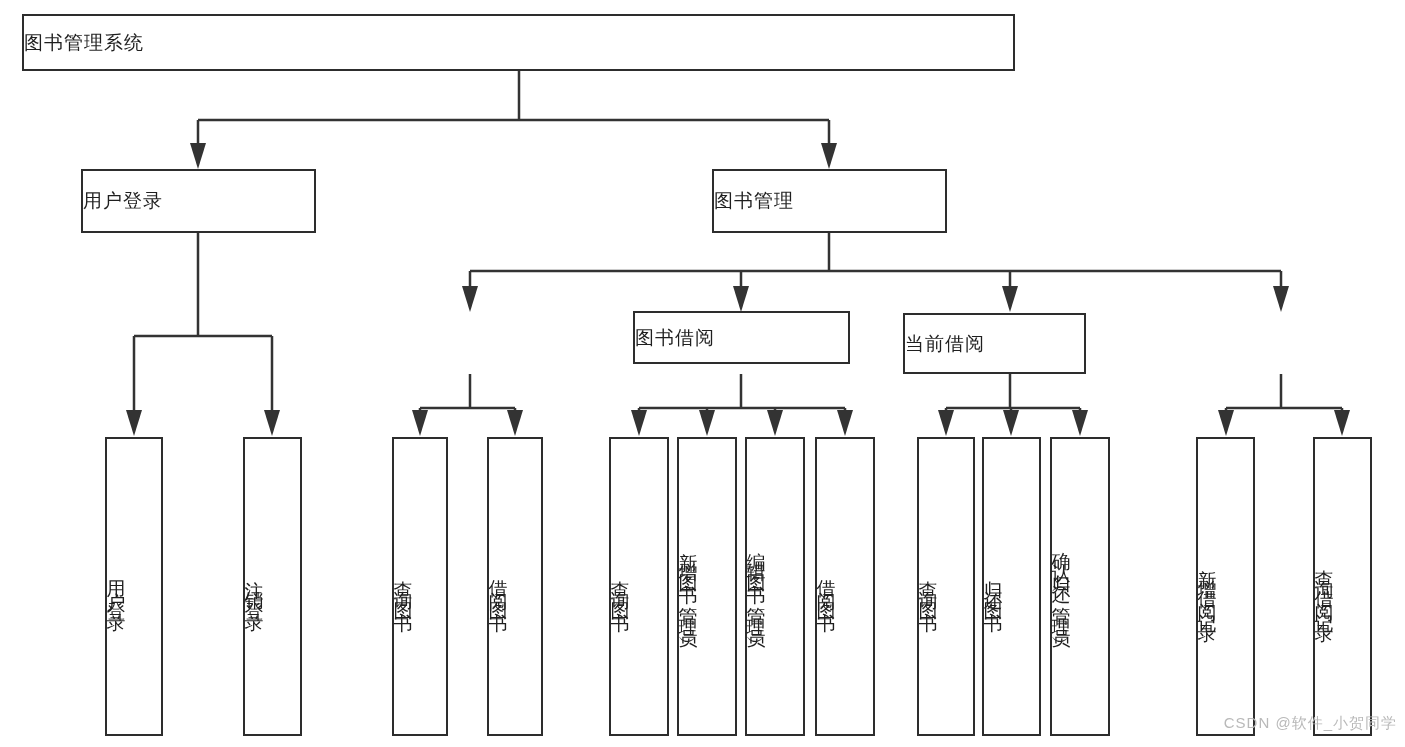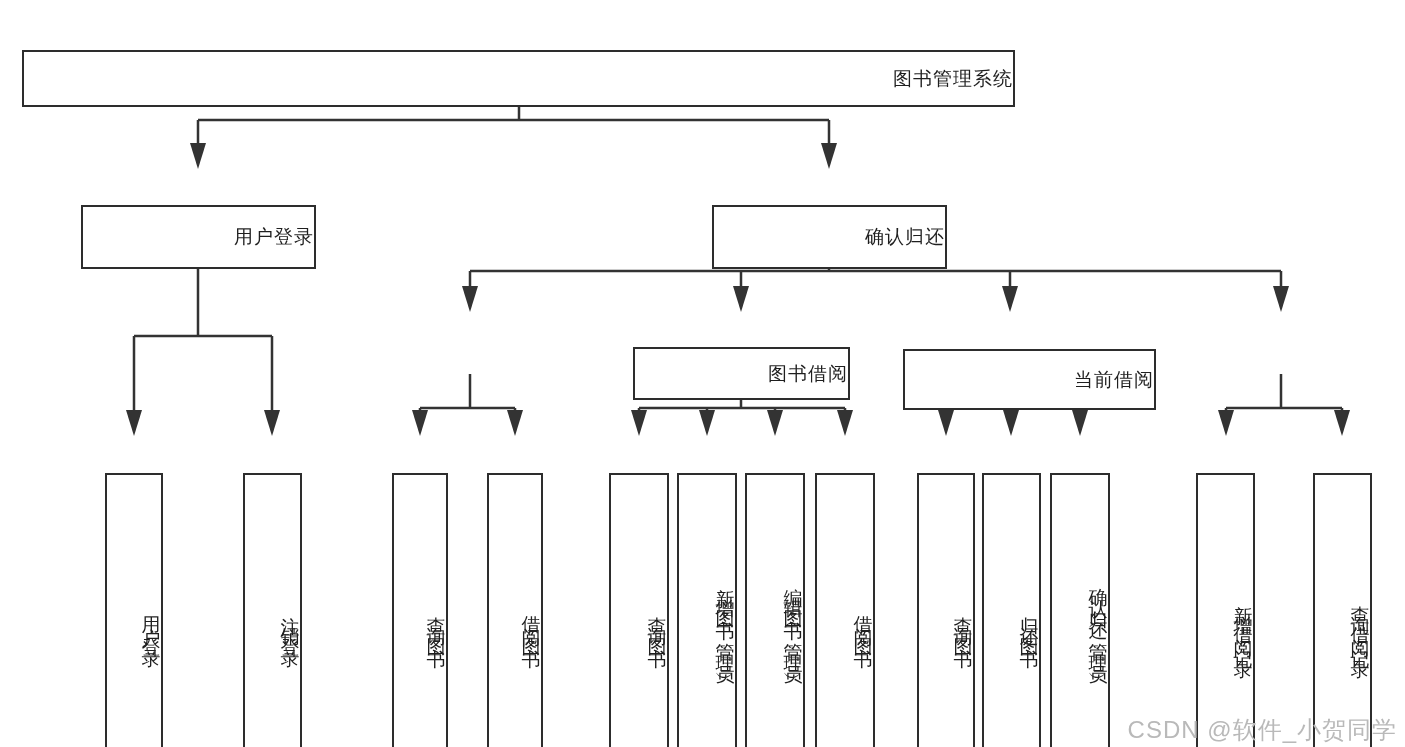--- a/index.html
+++ b/index.html
@@ -25,41 +25,40 @@
     width:1405px;height:747px;
     pointer-events:none;
   }
   .node{
     position:absolute;
     box-sizing:border-box;
     border:2.5px solid var(--box-border);
     background:var(--box-bg);
     display:flex;
     align-items:center;
-    justify-content:flex-end;
+    justify-content:flex-start;
     color:var(--text);
-    margin-top:36px;
   }
   .hbox span{
     font-size:19px;
     letter-spacing:1px;
     white-space:nowrap;
   }
   .vbox span{
     writing-mode:vertical-rl;
     text-orientation:mixed;
     font-size:19px;
     letter-spacing:11px;
     line-height:1;
   }
   .watermark{
     position:absolute;
     right:8px;
     top:714px;
-    font-size:24px;
+    font-size:15px;
     letter-spacing:1px;
     color:var(--watermark);
     white-space:nowrap;
   }
 </style>
 </head>
 <body>
 
 <div class="canvas">
 
@@ -97,27 +96,27 @@
   </svg>
 
   <div class="node hbox" style="left:22px;top:14px;width:993px;height:57px">
     <span>图书管理系统</span>
   </div>
 
   <div class="node hbox" style="left:81px;top:169px;width:235px;height:64px">
     <span>用户登录</span>
   </div>
   <div class="node hbox" style="left:712px;top:169px;width:235px;height:64px">
-    <span>确认归还</span>
+    <span>图书管理</span>
   </div>
 
   <div class="node hbox" style="left:633px;top:311px;width:217px;height:53px">
     <span>图书借阅</span>
   </div>
-  <div class="node hbox" style="left:903px;top:313px;width:253px;height:61px">
+  <div class="node hbox" style="left:903px;top:313px;width:183px;height:61px">
     <span>当前借阅</span>
   </div>
 
   <div class="node vbox" style="left:105px;top:437px;width:58px;height:299px">
     <span>用户登录</span>
   </div>
   <div class="node vbox" style="left:243px;top:437px;width:59px;height:299px">
     <span>注销登录</span>
   </div>
 

